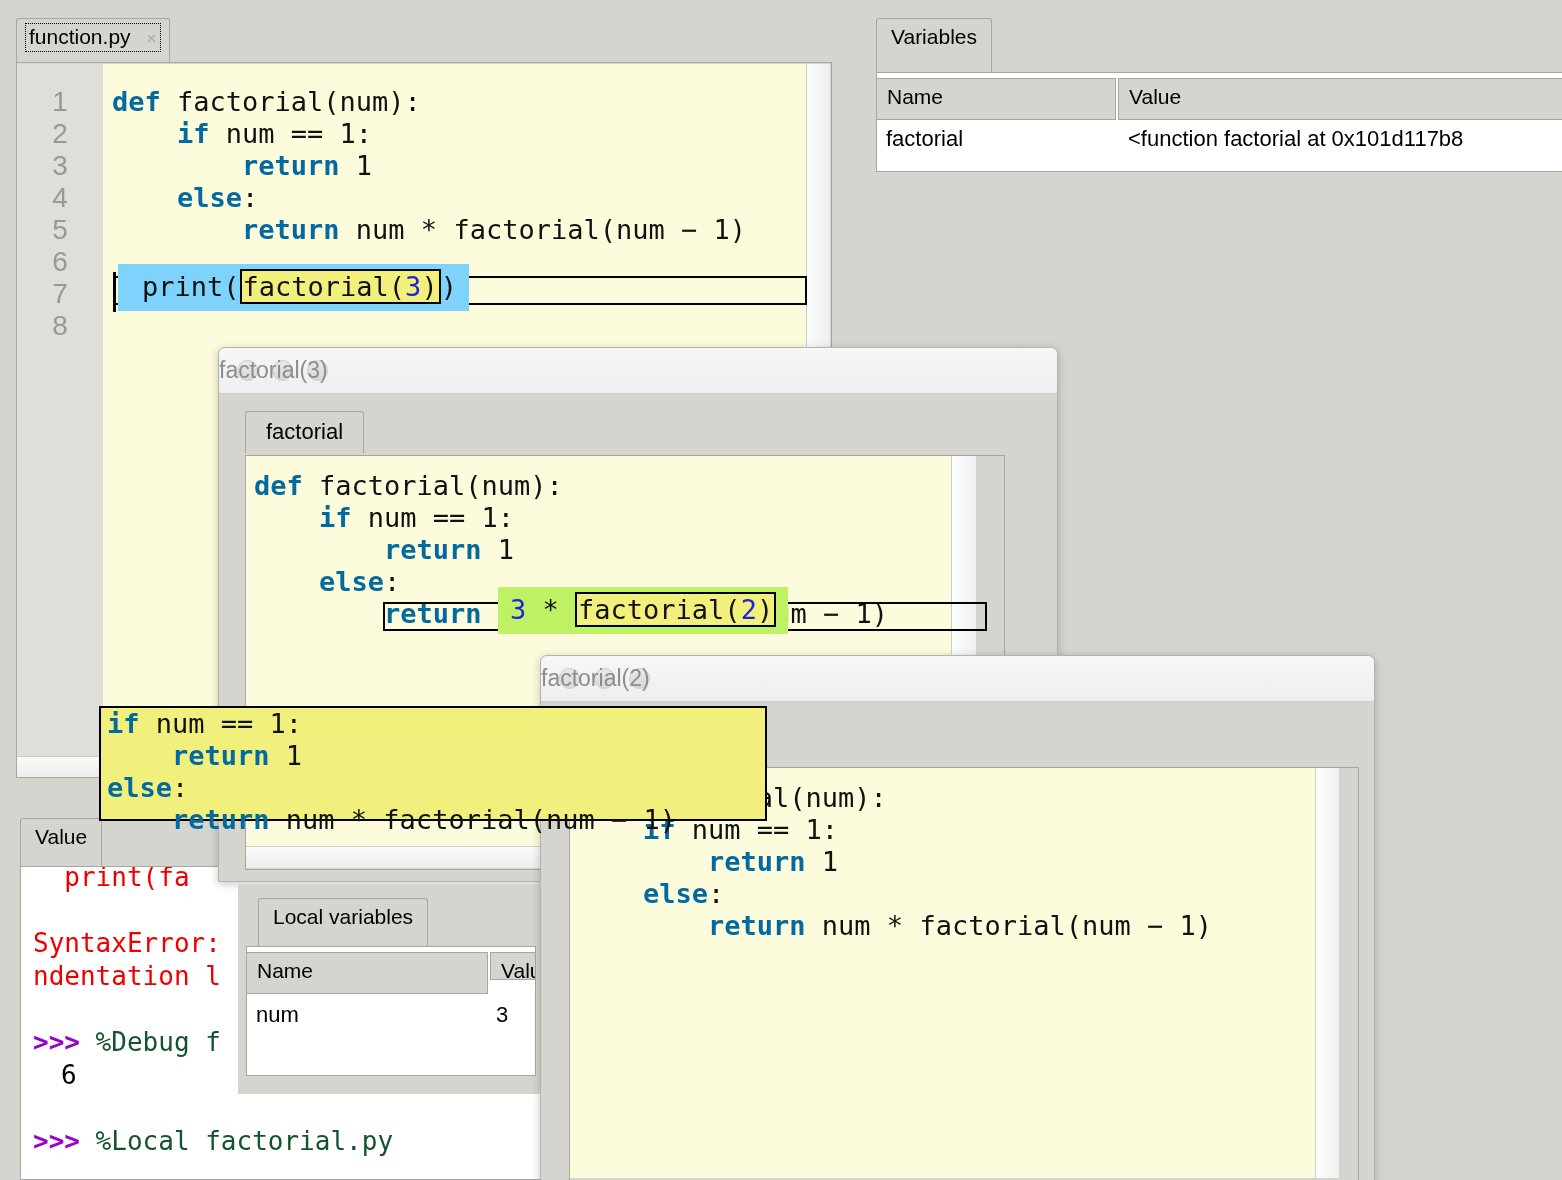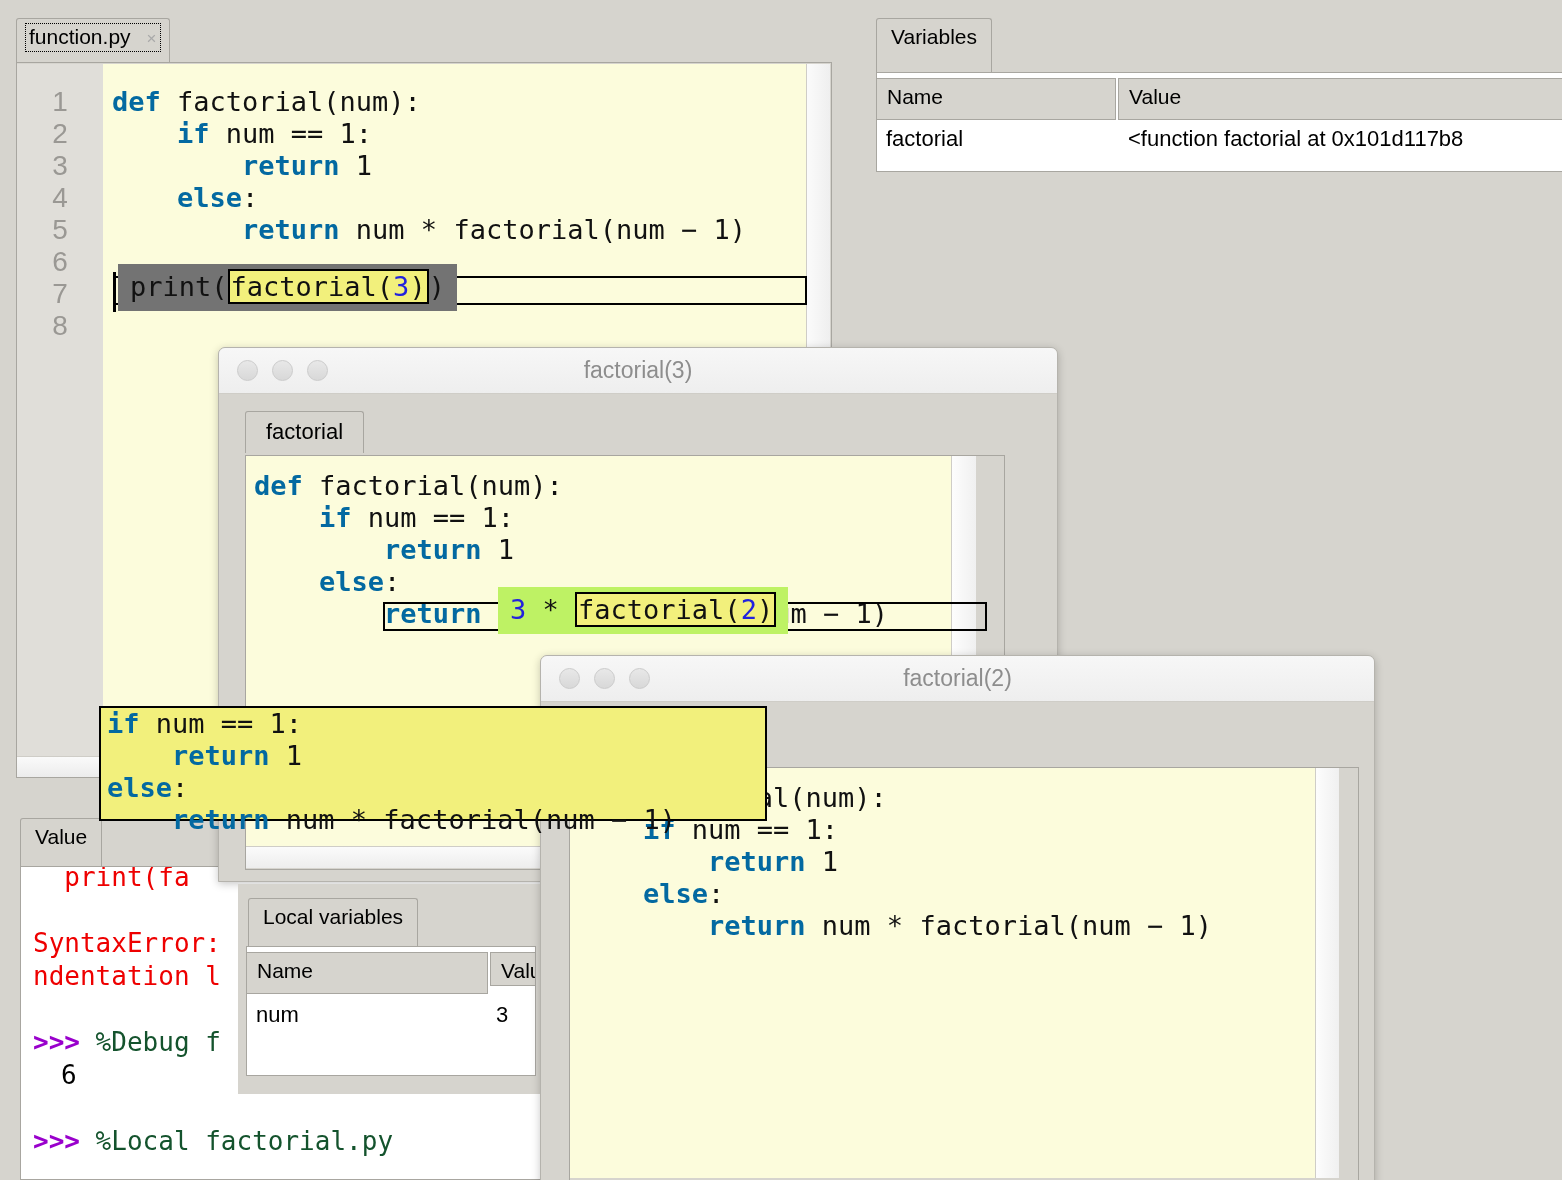--- a/index.html
+++ b/index.html
@@ -52,21 +52,21 @@
   .codeline{
     font-family:"DejaVu Sans Mono","Liberation Mono",monospace;
     font-size:27px;line-height:32px;white-space:pre;color:#111;
   }
   .kw{color:#0369a1;font-weight:bold;}
   .num{color:#2222dd;}
 
   
   #editor-expr-box{
     position:absolute;left:118px;top:264px;
-    background:#737373;padding:7px 12px 8px 12px;
+    background:#7dd3fc;padding:7px 12px 8px 24px;
     box-sizing:border-box;
   }
   #editor-expr-caret{
     position:absolute;left:113px;top:272px;width:3px;height:40px;background:#000;
   }
   #editor-expr-underline{
     position:absolute;left:113px;top:276px;width:694px;height:29px;
     border:2px solid #000;box-sizing:border-box;background:transparent;
   }
   .hlbox{
@@ -105,21 +105,21 @@
     position:absolute;background:#d6d4ce;
     border:1px solid #b5b3ad;border-radius:7px 7px 0 0;
     box-shadow:0 2px 9px rgba(0,0,0,0.22);
     box-sizing:border-box;overflow:hidden;
   }
   .mactitle{
     height:45px;background:linear-gradient(to bottom,#f7f7f7,#eeeeee);
     border-bottom:1px solid #cfcdc7;position:relative;
   }
   .mactitle .label{
-    position:absolute;left:0;right:0;top:9px;text-align:center;
+    position:absolute;left:0;right:0;top:9px;
     font-size:23px;color:#8d8d8d;
   }
   .dots{position:absolute;left:18px;top:12px;display:flex;gap:14px;}
   .dot{
     width:21px;height:21px;border-radius:50%;
     background:linear-gradient(to bottom,#e8e8e8,#d8d8d8);
     border:1px solid #cbcbcb;box-sizing:border-box;
   }
 
   .innertab{
@@ -167,21 +167,21 @@
   #win3-framebg{
     position:absolute;left:28px;top:111px;width:790px;height:420px;
     background:#d6d4ce;border:1px solid #a8a6a0;box-sizing:border-box;
   }
   #win3-hl{
     position:absolute;left:99px;top:706px;width:668px;height:115px;
     background:#f2f07c;border:2px solid #000;box-sizing:border-box;
   }
 
   
-  #lv-tab{left:248px;top:898px;height:50px;text-align:center;}
+  #lv-tab{left:258px;top:898px;height:50px;text-align:center;}
   #lv-frame{
     position:absolute;left:246px;top:946px;width:290px;height:130px;
     background:#fff;border:1px solid #a8a6a0;box-sizing:border-box;
   }
   #lv-wrap{
     position:absolute;left:238px;top:884px;width:306px;height:210px;
     background:#d6d4ce;
   }
 </style>
 </head>
@@ -287,21 +287,21 @@
 
 <div id="win2-underline"></div>
 <div id="win2-expr-box" class="codeline"><span class="num">3</span> <span>*</span> <span class="hlbox"><span>factorial(</span><span class="num">2</span><span>)</span></span></div>
 
 <div id="lv-wrap"></div>
 <div id="lv-tab" class="tab">
   <span>Local variables</span>
 </div>
 <div id="lv-frame"></div>
 <div class="th" style="left:246px;top:952px;width:242px;height:42px;">Name</div>
-<div class="th" style="left:490px;top:952px;width:46px;height:34px;overflow:hidden;">Valu</div>
+<div class="th" style="left:490px;top:952px;width:46px;height:28px;overflow:hidden;">Valu</div>
 <div class="tcell" style="left:256px;top:1002px;">num</div>
 <div class="tcell" style="left:496px;top:1002px;">3</div>
 
 <div id="win3" class="macwin">
   <div class="mactitle">
     <div class="dots">
       <span class="dot"></span>
       <span class="dot"></span>
       <span class="dot"></span>
     </div>

